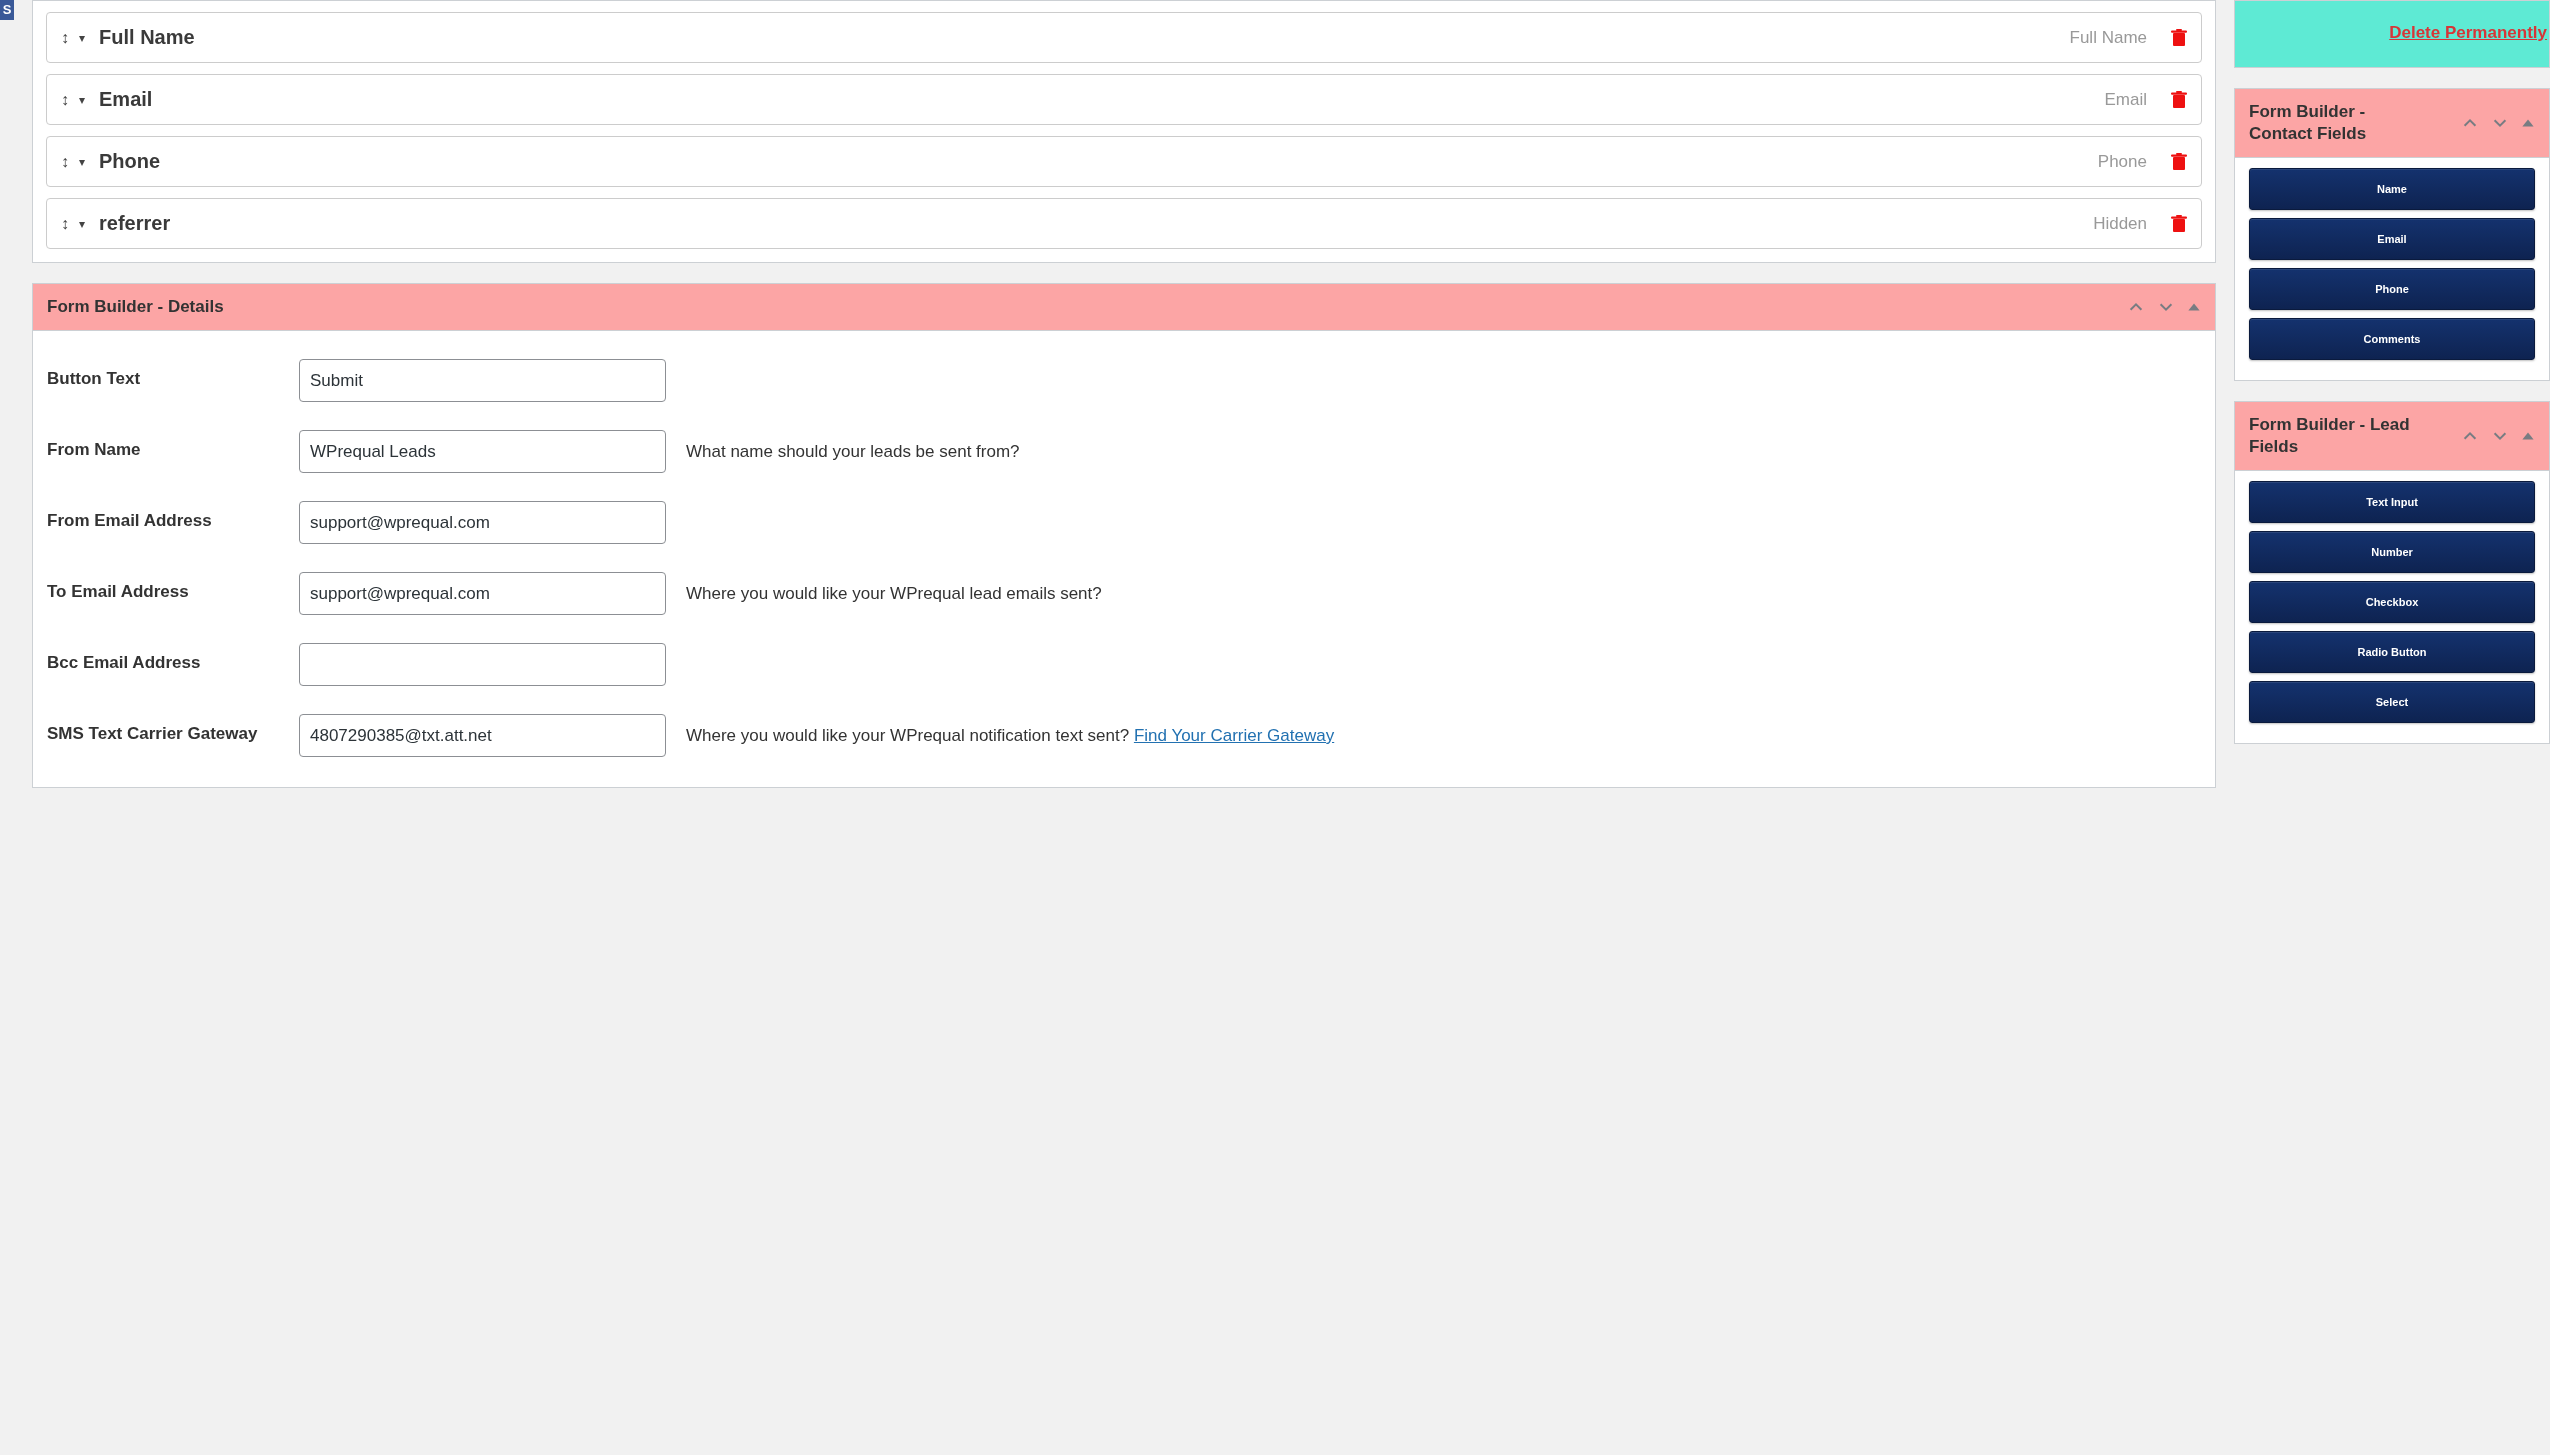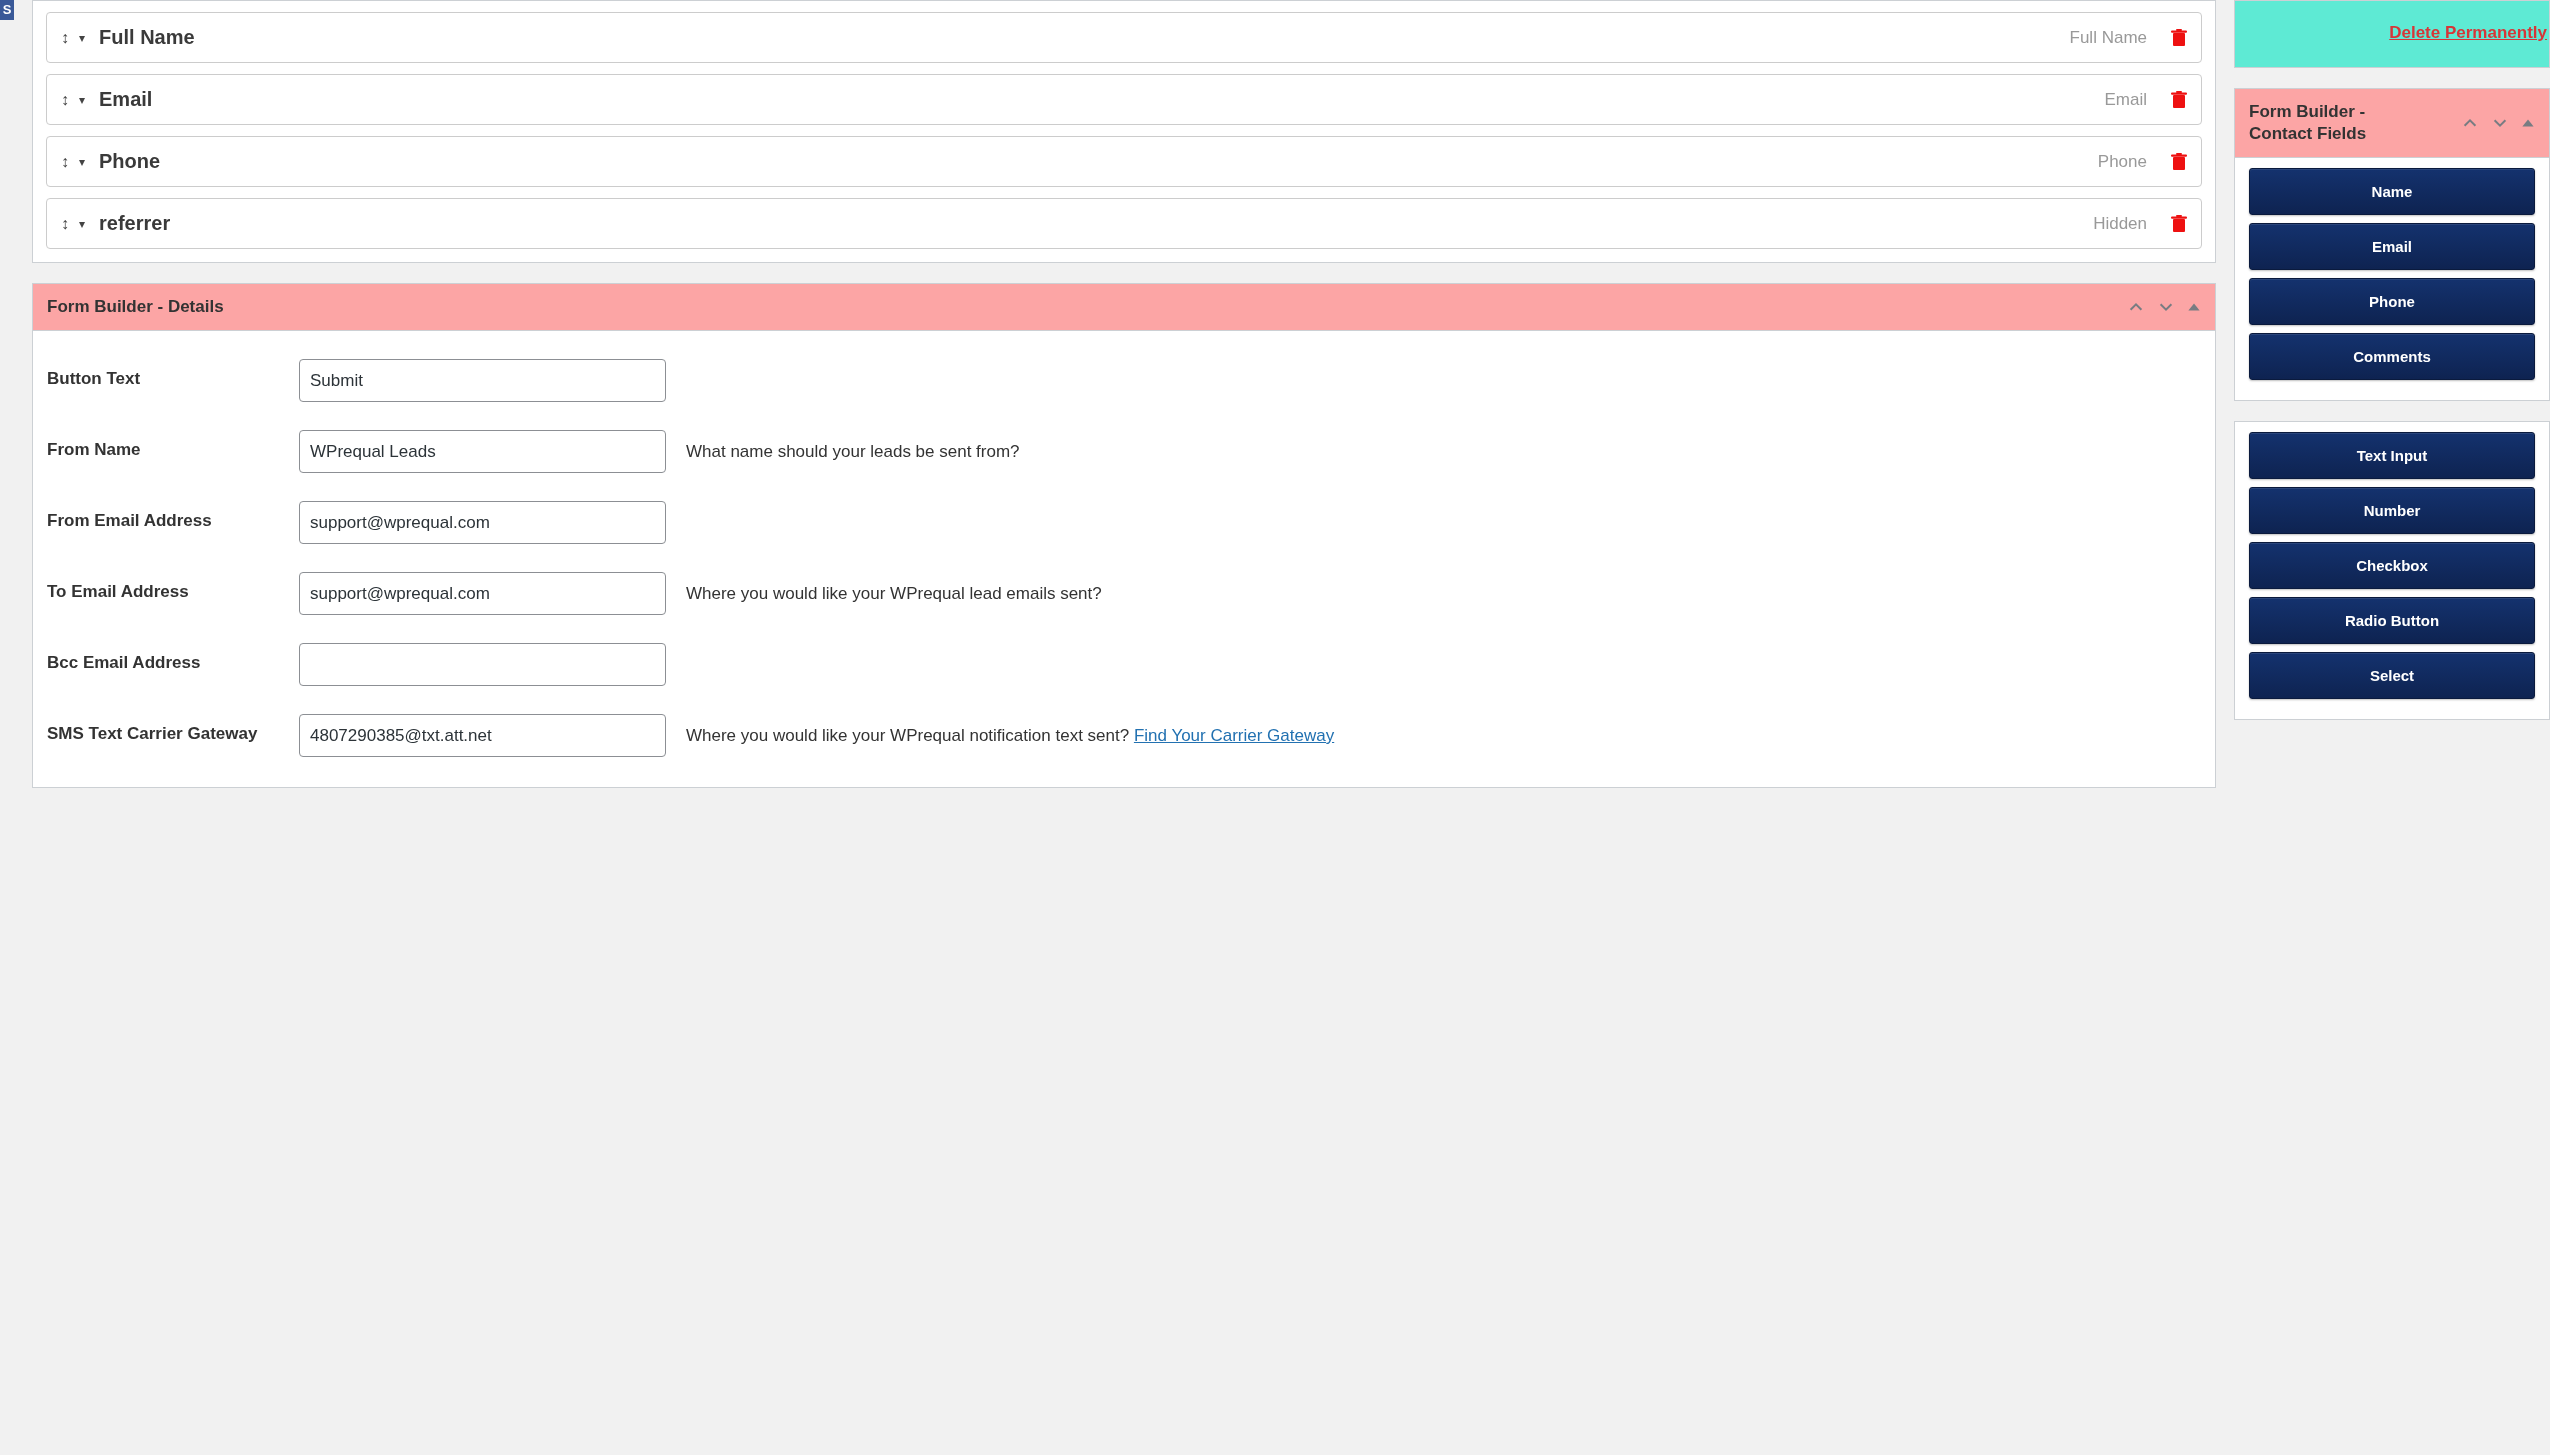--- a/index.html
+++ b/index.html
@@ -173,21 +173,21 @@
     
     .field-btn {
       display: block;
       width: 100%;
       background: #0f2557;
       background: linear-gradient(#14326e, #0e2351);
       color: #fff;
       border: 1px solid #0a1a3d;
       border-radius: 3px;
       padding: 14px 8px;
-      font-size: 15px;
+      font-size: 11px;
       font-weight: bold;
       text-align: center;
       margin-bottom: 8px;
       cursor: pointer;
       box-shadow: 0 1px 2px rgba(0,0,0,0.25), inset 0 1px 0 rgba(255,255,255,0.1);
       font-family: inherit;
     }
     .field-btn:last-child { margin-bottom: 0; }
   </style>
 </head>
@@ -354,20 +354,40 @@
       </div>
       <div class="postbox-body">
         <button class="field-btn">Name</button>
         <button class="field-btn">Email</button>
         <button class="field-btn">Phone</button>
         <button class="field-btn">Comments</button>
       </div>
     </div>
 
     <div class="postbox">
+      <div class="postbox-header">
+        <h2>Form Builder - Lead Fields</h2>
+        <div class="postbox-actions">
+          <span class="act">
+            <svg width="18" height="18" viewBox="0 0 20 20" fill="none" stroke="currentColor" stroke-width="2.2">
+                <path d="M4 13 L10 7 L16 13"></path>
+              </svg>
+          </span>
+          <span class="act">
+            <svg width="18" height="18" viewBox="0 0 20 20" fill="none" stroke="currentColor" stroke-width="2.2">
+                <path d="M4 7 L10 13 L16 7"></path>
+              </svg>
+          </span>
+          <span class="act">
+            <svg width="14" height="14" viewBox="0 0 20 20" fill="currentColor">
+                <path d="M2 15 L10 5 L18 15 Z"></path>
+              </svg>
+          </span>
+        </div>
+      </div>
       <div class="postbox-body">
         <button class="field-btn">Text Input</button>
         <button class="field-btn">Number</button>
         <button class="field-btn">Checkbox</button>
         <button class="field-btn">Radio Button</button>
         <button class="field-btn">Select</button>
       </div>
     </div>
 
   </div>

